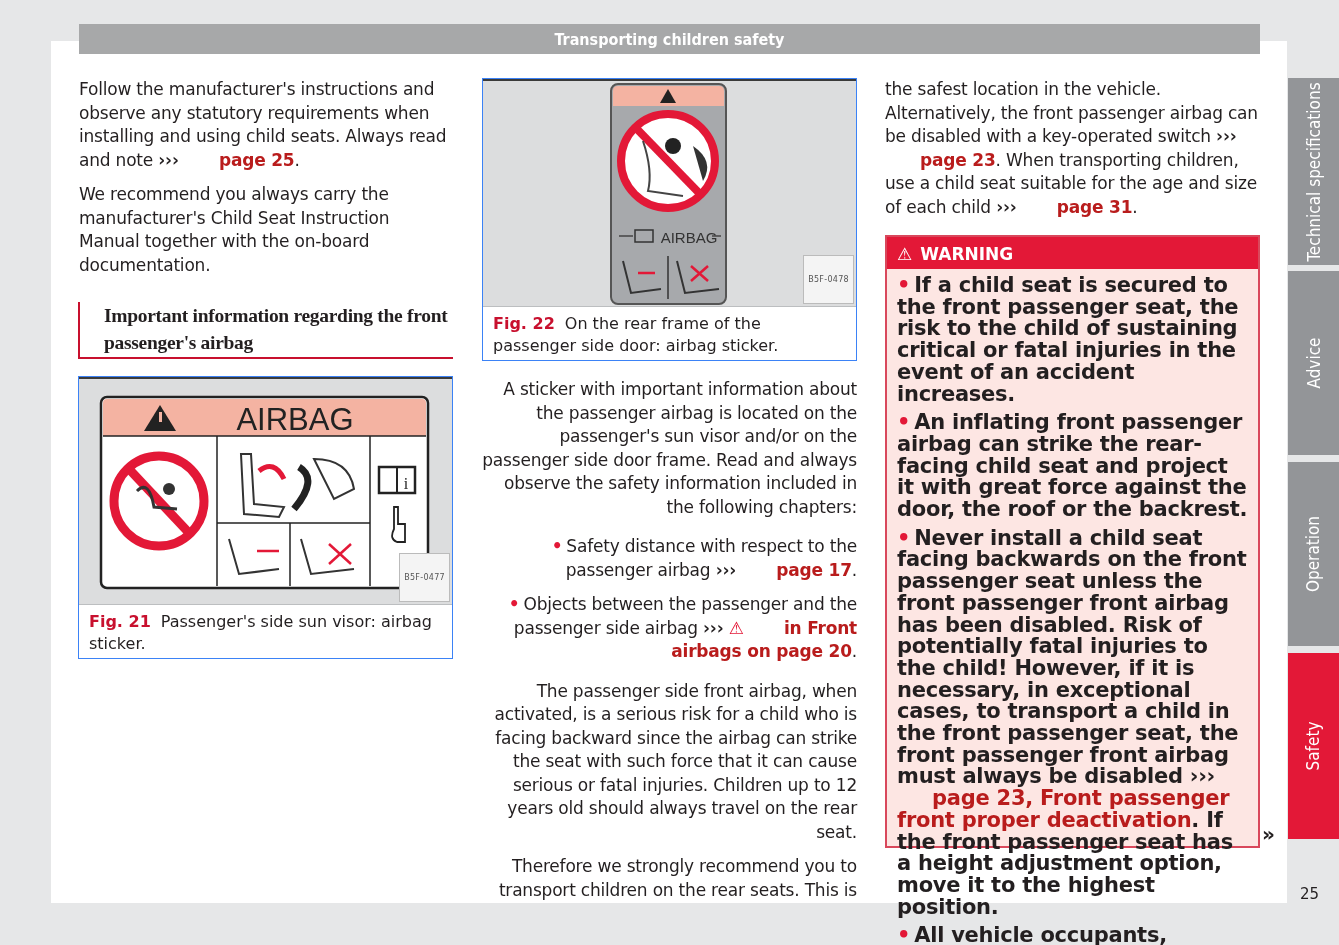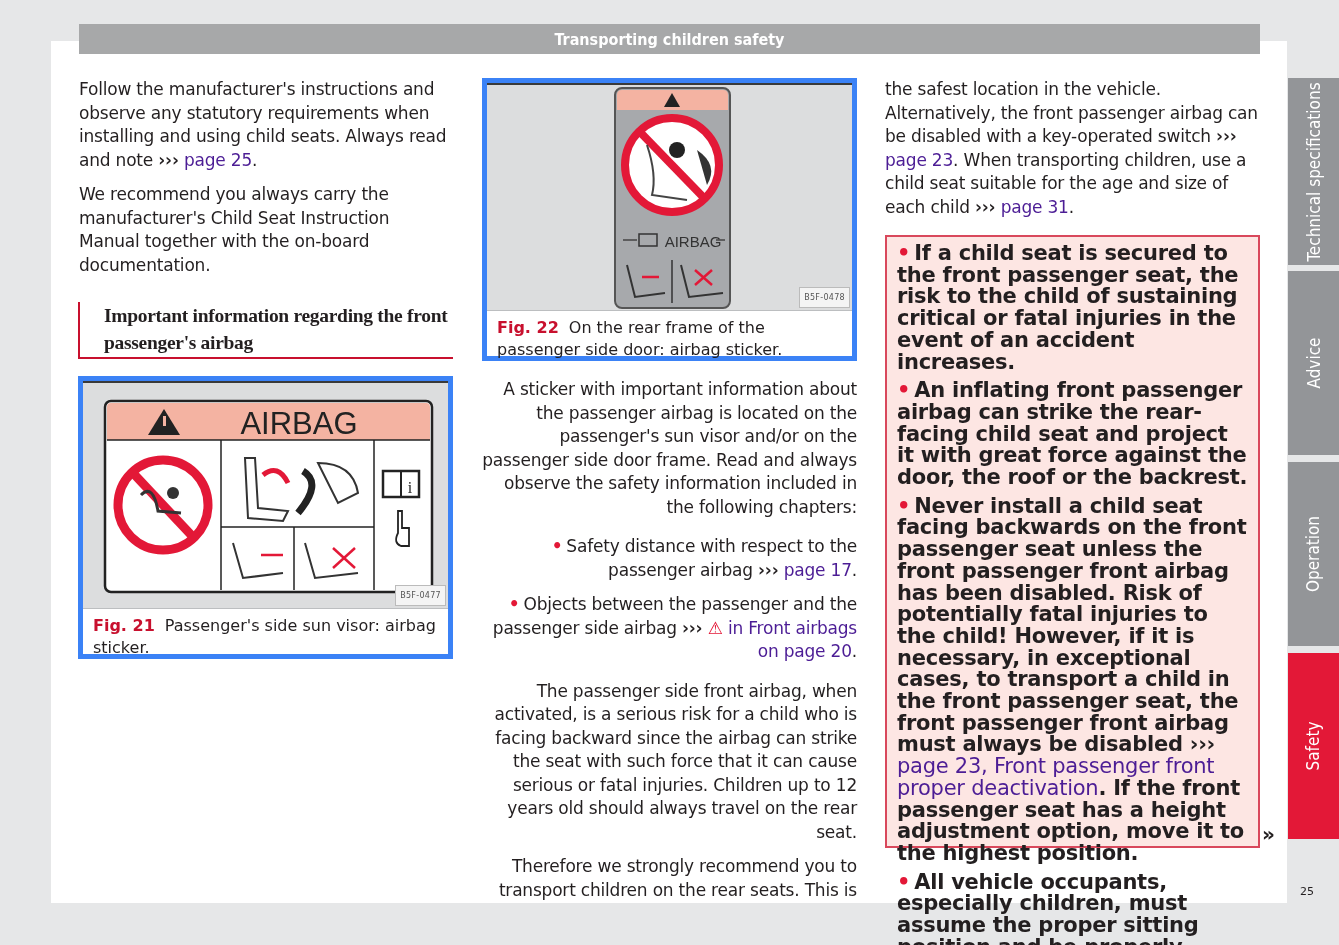--- a/index.html
+++ b/index.html
@@ -4,44 +4,44 @@
 <style>
   * { box-sizing: border-box; margin: 0; padding: 0; }
   html, body { width: 1339px; height: 945px; background: #e6e7e8; overflow: hidden; }
   body { position: relative; font-family: "DejaVu Sans", "Liberation Sans", sans-serif; color: #231f20; }
 
   .page { position: absolute; left: 51px; top: 41px; width: 1236px; height: 862px; background: #ffffff; }
   .header-bar { position: absolute; left: 79px; top: 24px; width: 1181px; height: 30px; background: #a7a8a9; color: #fff; text-align: center; font-weight: bold; font-size: 16px; line-height: 31px; font-family: "DejaVu Sans Condensed", "DejaVu Sans", sans-serif; }
 
   .col { position: absolute; font-size: 17px; line-height: 23.5px; letter-spacing: -0.2px; }
   .col p { margin-bottom: 11px; }
-  .ref { font-weight: normal; color: #4c1d95; }
+  .ref { font-weight: bold; color: #b91c1c; margin-left: 35px; }
   .arrows { font-weight: bold; color: #231f20; }
   .bullet { color: #e31837; font-weight: bold; margin-right: 4px; }
   .bullet-item { margin-bottom: 8px; }
 
   .section-heading { position: absolute; left: 78px; top: 302px; width: 375px; height: 57px; border-left: 2px solid #c8102e; border-bottom: 2px solid #c8102e; padding-left: 24px; font-weight: bold; font-size: 19.5px; line-height: 27px; letter-spacing: -0.3px; font-family: Liberation Serif, serif; }
 
-  .figure { position: absolute; border: 5px solid #3b82f6; background: #fff; }
+  .figure { position: absolute; border: 1px solid #3b82f6; background: #fff; }
   .figure .img { position: relative; background: #dcddde; border-bottom: 1px solid #bcbec0; border-top: 2px solid #3a3a3a; }
-  .figure .code { position: absolute; right: 2px; bottom: 2px; background: #f4f4f4; font-size: 8px; color: #555; padding: 5px 4px; border: 1px solid #bbb; letter-spacing: 0.3px; }
+  .figure .code { position: absolute; right: 2px; bottom: 2px; background: #f4f4f4; font-size: 8px; color: #555; padding: 19px 4px; border: 1px solid #bbb; letter-spacing: 0.3px; }
   .figure .caption { padding: 6px 10px 4px 10px; font-size: 16px; line-height: 22px; }
   .fig-label { color: #c8102e; font-weight: bold; margin-right: 10px; }
 
   .warning { position: absolute; left: 885px; top: 235px; width: 375px; height: 613px; border: 2px solid #d9485c; background: #fde6e3; }
   .warning-head { height: 32px; background: #e31837; color: #fff; font-weight: bold; font-size: 17px; line-height: 34px; padding-left: 10px; }
   .warning-body { padding: 6px 10px 0 10px; font-size: 21px; line-height: 21.7px; font-weight: bold; letter-spacing: -0.25px; }
   .warning-body .item { margin-bottom: 7px; }
   .continue { position: absolute; left: 1262px; top: 822px; font-weight: bold; font-size: 20px; }
 
   .tabs { position: absolute; left: 1288px; top: 78px; width: 51px; }
   .tab { position: absolute; left: 0; width: 51px; background: #939598; color: #fff; display: flex; align-items: center; justify-content: center; }
   .tab span { transform: rotate(-90deg); white-space: nowrap; font-size: 17px; font-family: "DejaVu Sans Condensed", "DejaVu Sans", sans-serif; }
   .tab.active { background: #e31837; }
-  .page-number { position: absolute; left: 1300px; top: 885px; font-size: 11px; color: #231f20; }
+  .page-number { position: absolute; left: 1300px; top: 885px; font-size: 15px; color: #231f20; }
 </style>
 </head>
 <body>
 
 <div class="page"></div>
 <div class="header-bar">Transporting children safety</div>
 
 <div class="col" style="left:79px; top:78px; width:372px;">
   <p>
     <span>Follow the manufacturer's instructions and observe any statutory requirements when installing and using child seats. Always read and note</span>
@@ -143,20 +143,23 @@
     <span>the safest location in the vehicle. Alternatively, the front passenger airbag can be disabled with a key-operated switch</span>
     <span class="arrows">›››</span>
     <span class="ref">page 23</span><span>.</span>
     <span>When transporting children, use a child seat suitable for the age and size of each child</span>
     <span class="arrows">›››</span>
     <span class="ref">page 31</span><span>.</span>
   </p>
 </div>
 
 <div class="warning">
+  <div class="warning-head">
+    <span style="margin-right:8px;">⚠</span><span>WARNING</span>
+  </div>
   <div class="warning-body">
     <p class="item"><span class="bullet">•</span><span>If a child seat is secured to the front passenger seat, the risk to the child of sustaining critical or fatal injuries in the event of an accident increases.</span></p>
     <p class="item"><span class="bullet">•</span><span>An inflating front passenger airbag can strike the rear-facing child seat and project it with great force against the door, the roof or the backrest.</span></p>
     <p class="item">
       <span class="bullet">•</span><span>Never install a child seat facing backwards on the front passenger seat unless the front passenger front airbag has been disabled. Risk of potentially fatal injuries to the child! However, if it is necessary, in exceptional cases, to transport a child in the front passenger seat, the front passenger front airbag must always be disabled</span>
       <span class="arrows">›››</span>
       <span class="ref">page 23, Front passenger front proper deactivation</span><span>. If the front passenger seat has a height adjustment option, move it to the highest position.</span>
     </p>
     <p class="item"><span class="bullet">•</span><span>All vehicle occupants, especially children, must assume the proper sitting position and be properly belted in while travelling.</span></p>
   </div>

